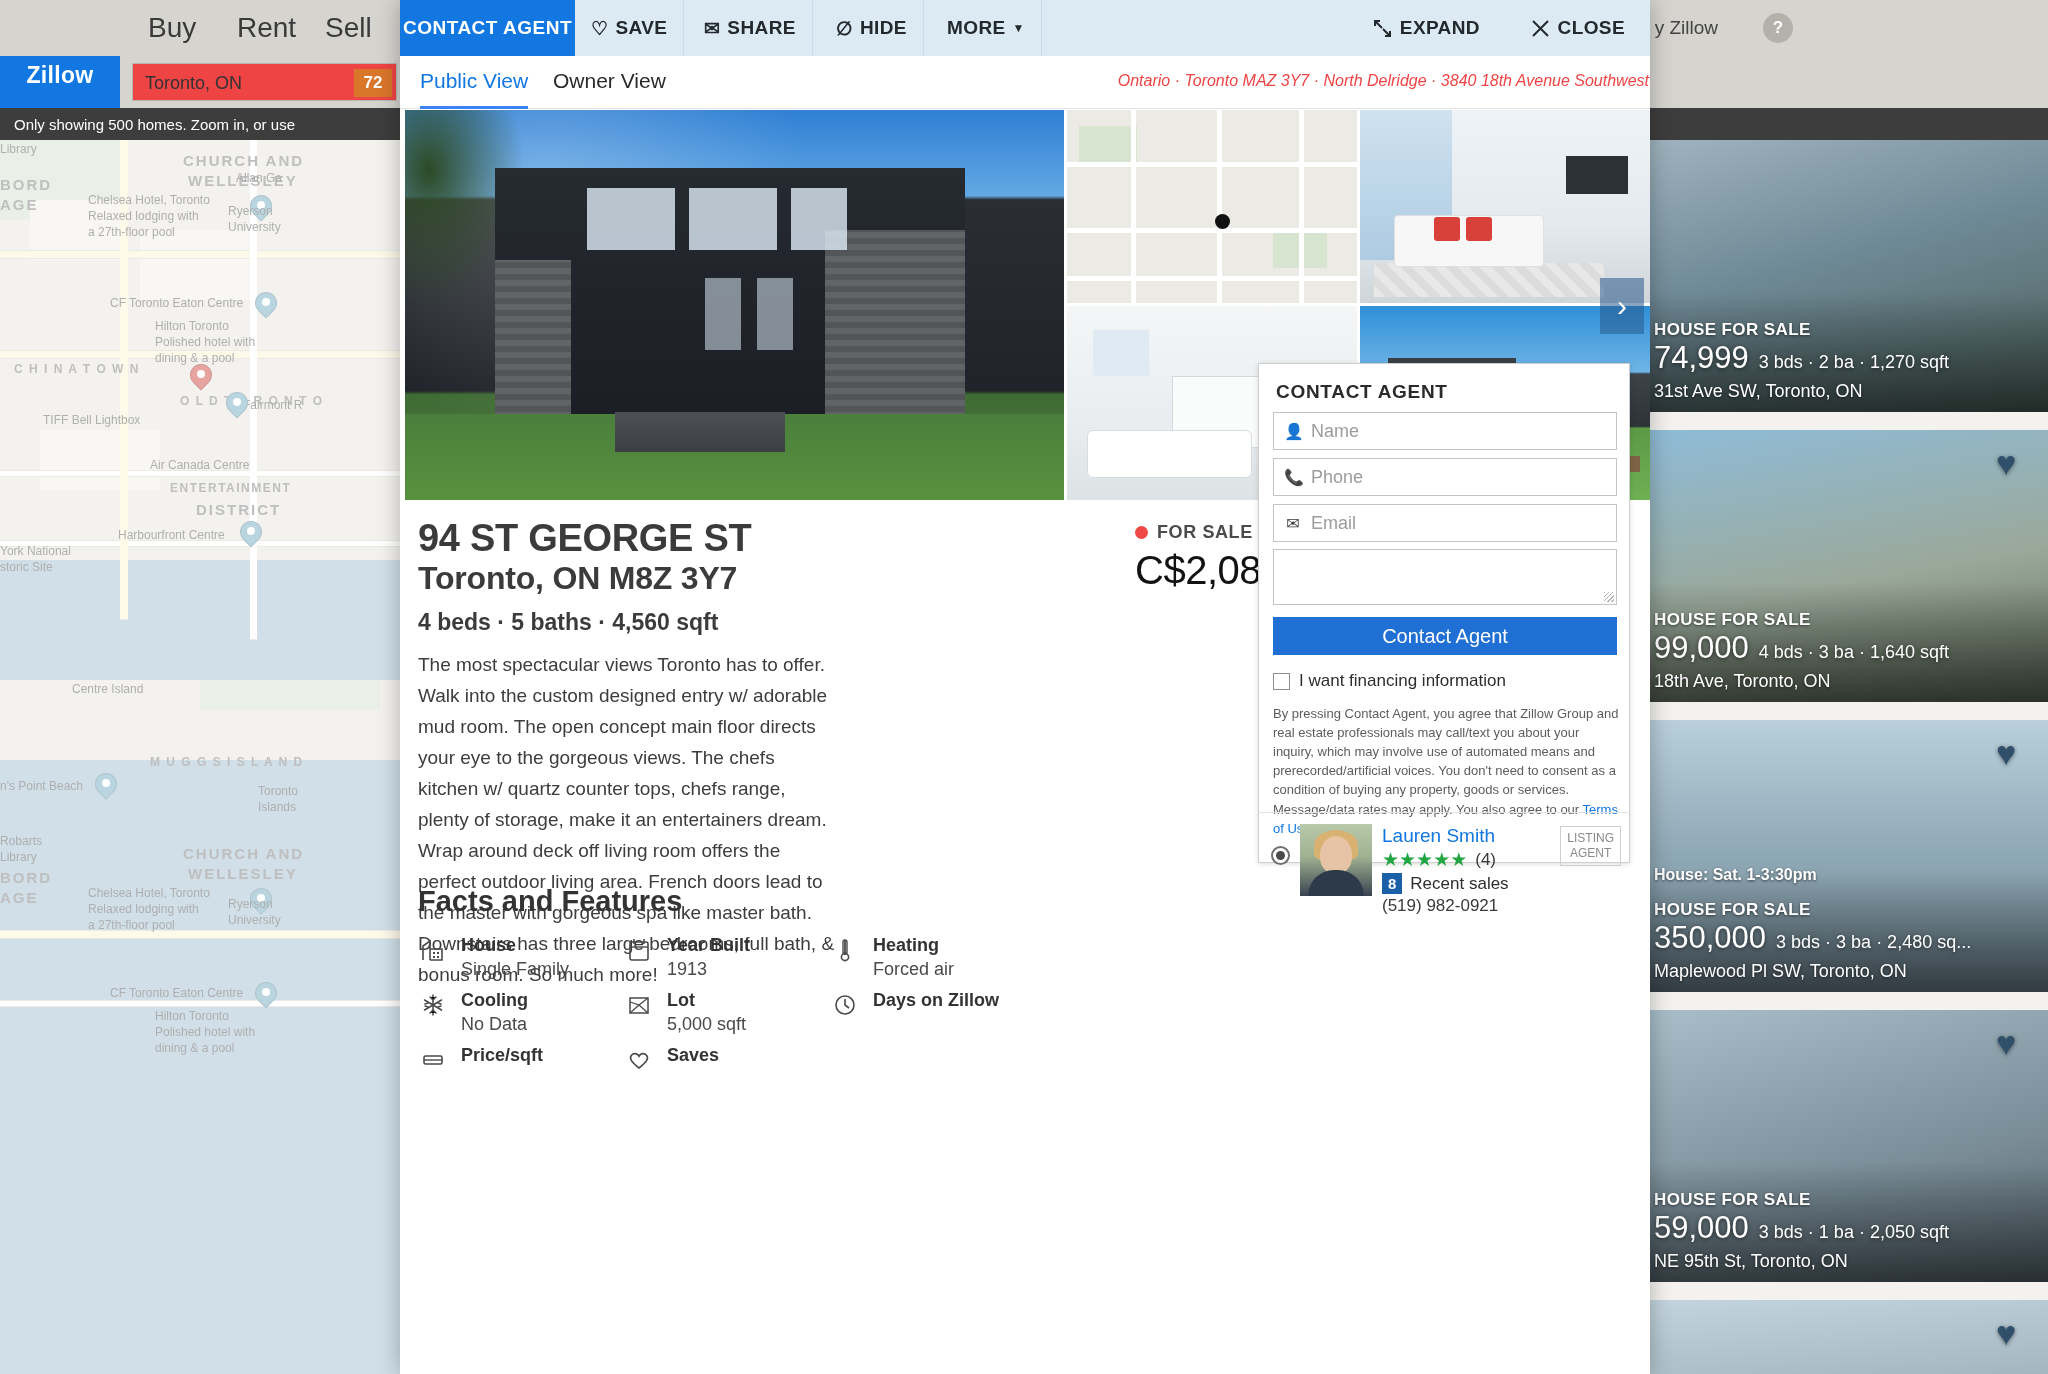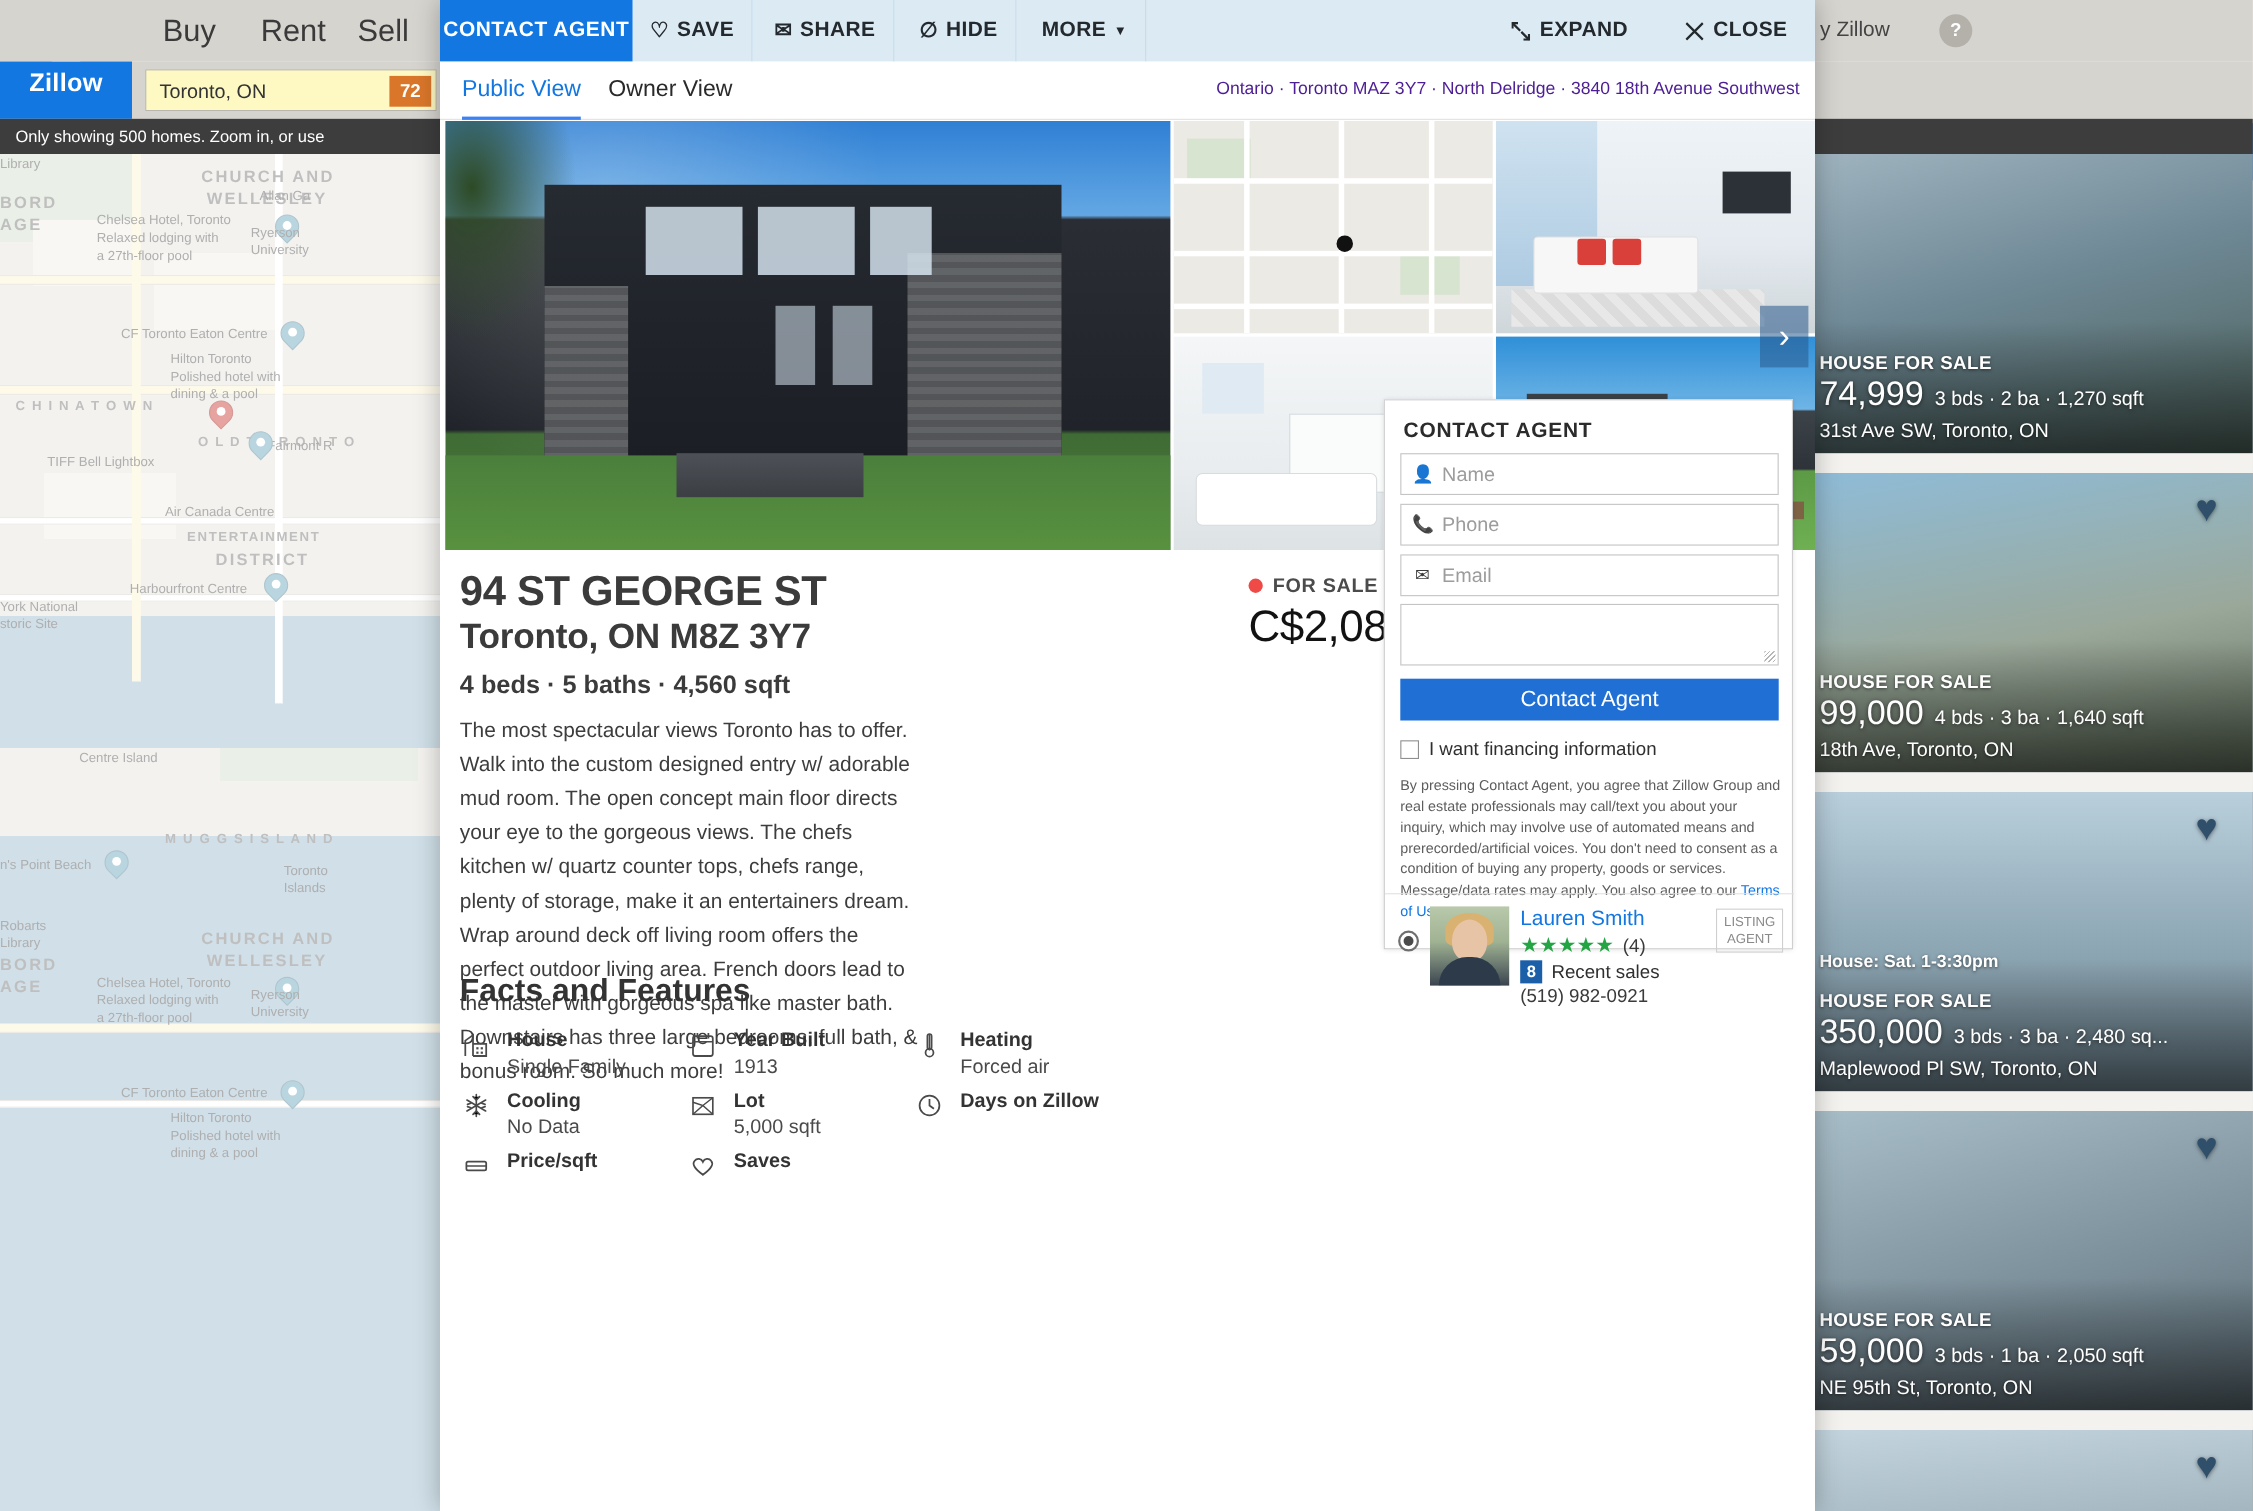--- a/index.html
+++ b/index.html
@@ -69,21 +69,21 @@
   .nav-link {
     position: absolute; top: 0; height: 56px; line-height: 56px;
     font-size: 28px; color: #3a3a3a; font-weight: 400;
   }
   #searchbar-row {
     position: absolute; left: 120px; top: 56px; width: 1928px; height: 52px;
     background: #d6d4cf;
   }
   #search-input-wrap {
     position: absolute; left: 12px; top: 7px; width: 265px; height: 38px;
-    background: #fef9c3; border: 1px solid #b9b6b0;
+    background: #ef4444; border: 1px solid #b9b6b0;
   }
   #search-input-text {
     position: absolute; left: 12px; top: 9px; font-size: 18px; color: #333;
   }
   #search-count-badge {
     position: absolute; right: 4px; top: 5px; width: 38px; height: 28px;
     background: #d9762a; color: #fff; font-size: 17px; font-weight: 700;
     display: flex; align-items: center; justify-content: center;
   }
   #only-showing-bar {
@@ -188,21 +188,21 @@
   #modal-tabsrow {
     position: absolute; left: 0; top: 56px; width: 1250px; height: 53px;
     background: #fff; border-bottom: 1px solid #e2e2e2;
   }
   .tab {
     position: absolute; top: 0; height: 53px; line-height: 50px;
     font-size: 21px; color: #2a2a2a;
   }
   .tab.active { color: #1277e1; border-bottom: 3px solid #3b82f6; }
   #breadcrumb {
-    position: absolute; right: 14px; top: 16px; font-size: 16px; color: #4c1d95;
+    position: absolute; right: 1px; top: 16px; font-size: 16px; color: #ef4444; font-style: italic;
   }
 
   
   #gallery {
     position: absolute; left: 5px; top: 110px; width: 1245px; height: 390px;
     display: flex; gap: 3px;
   }
   #hero-photo {
     width: 660px; height: 390px; position: relative;
     background:

